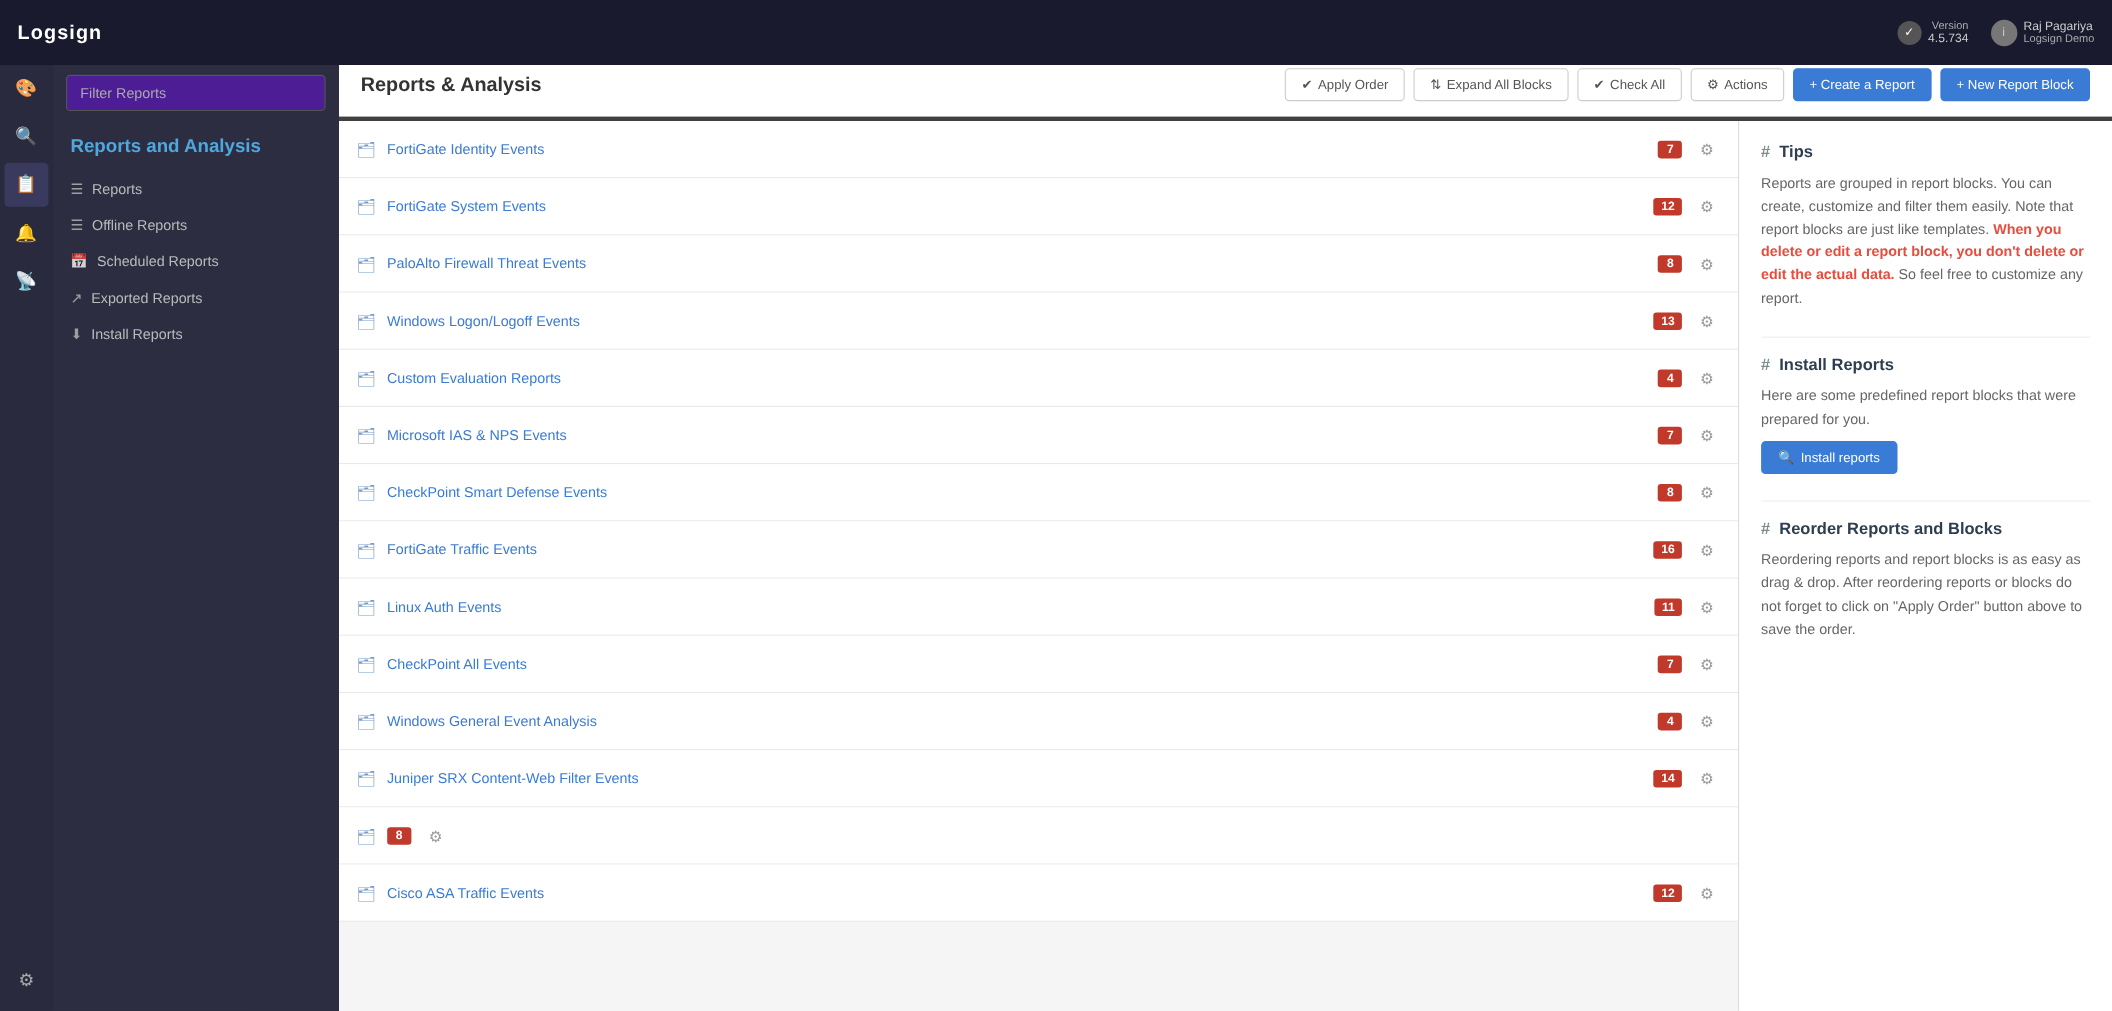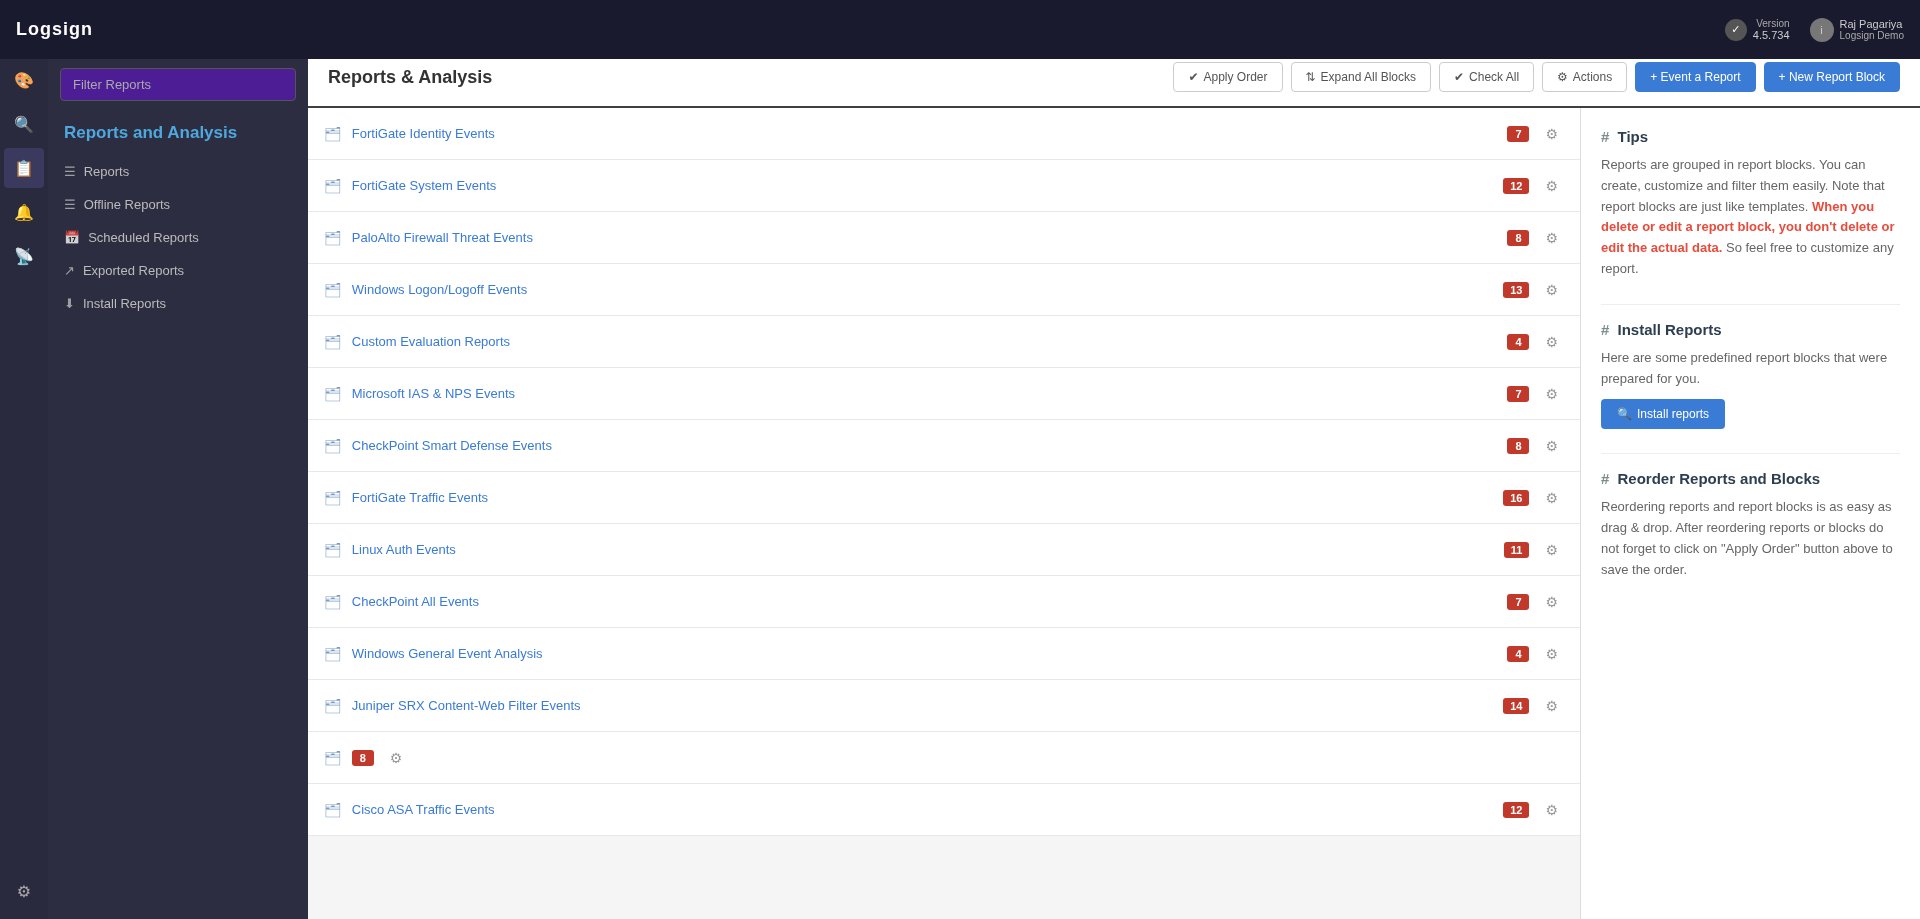--- a/index.html
+++ b/index.html
@@ -143,21 +143,21 @@
       min-height: calc(100vh - 48px);
     }
 
     
     .page-header {
       background: #fff;
       padding: 14px 20px;
       display: flex;
       align-items: center;
       justify-content: space-between;
-      border-bottom: 2px solid #404040;
+      border-bottom: 4px solid #404040;
       position: sticky;
       top: 32px;
       z-index: 70;
     }
     .page-title {
       font-size: 18px;
       font-weight: 600;
       color: #333;
     }
     .header-actions {
@@ -361,21 +361,21 @@
       </button>
       <button class="btn">
         <span>✔</span>
         <span>Check All</span>
       </button>
       <button class="btn">
         <span>⚙</span>
         <span>Actions</span>
       </button>
       <button class="btn btn-primary">
-        <span>+ Event a Report</span>
+        <span>+ Create a Report</span>
       </button>
       <button class="btn btn-primary">
         <span>+ New Report Block</span>
       </button>
     </div>
   </div>
 
   <div class="content-layout">
 
     <div class="report-list-area">

